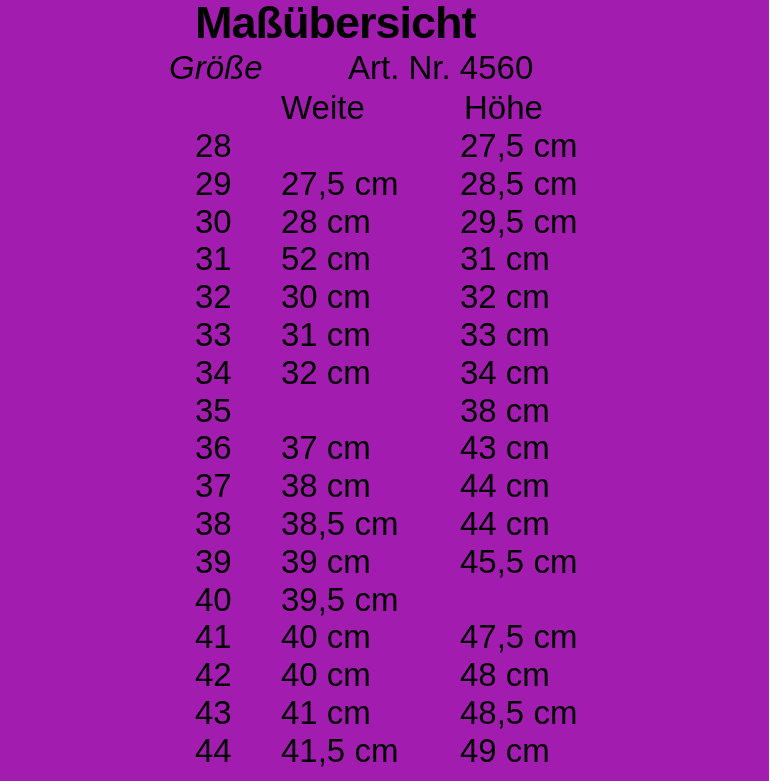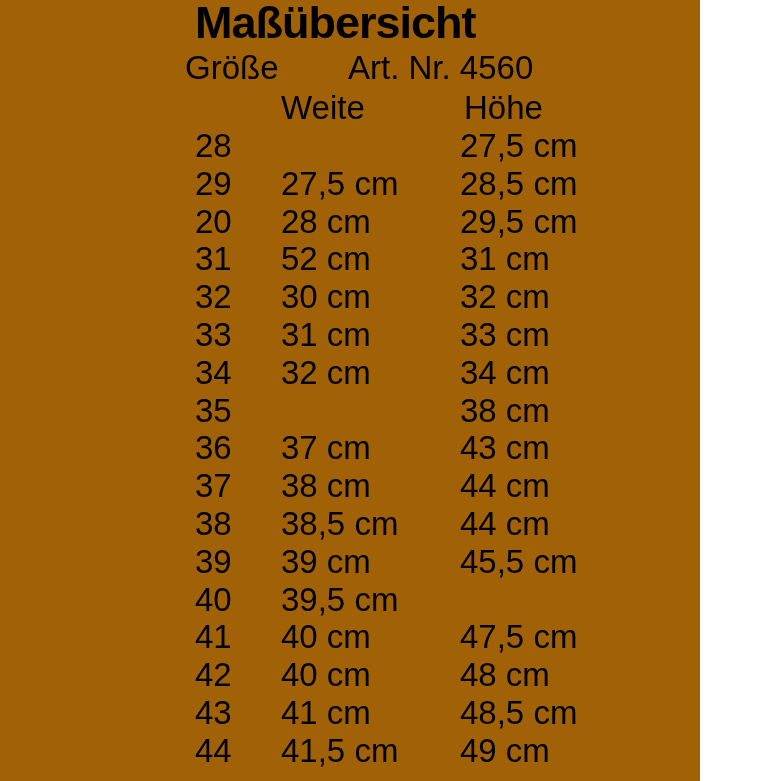--- a/index.html
+++ b/index.html
@@ -1,41 +1,41 @@
 <!DOCTYPE html>
 <html><head>
 <meta charset="utf-8">
 <style>
   html, body { margin: 0; padding: 0; background: #ffffff; }
   .page {
     position: relative;
-    width: 700px;
+    width: 769px;
     height: 781px;
-    background: #a16207;
+    background: #a21caf;
     overflow: hidden;
     font-family: "Liberation Sans", sans-serif;
     color: #000000;
   }
   .title {
     position: absolute;
     left: 195px;
     top: -3px;
     font-size: 45px;
     font-weight: bold;
     letter-spacing: -1px;
     line-height: 52px;
     white-space: nowrap;
   }
   .lbl {
     position: absolute;
     font-size: 33px;
     line-height: 38px;
     white-space: nowrap;
   }
-  .lbl-groesse { left: 185px; top: 49px; }
+  .lbl-groesse { left: 169px; top: 49px; font-style: italic; }
   .lbl-art     { left: 340px; top: 49px; margin-left: 8px; }
   .lbl-weite   { left: 281px; top: 89px; }
   .lbl-hoehe   { left: 464px; top: 89px; }
   .rows {
     position: absolute;
     left: 0;
     top: 127px;
     right: 0;
   }
   .row {
@@ -73,21 +73,21 @@
       <span class="cell cell-hoehe">27,5 cm</span>
     </div>
 
     <div class="row">
       <span class="cell cell-size">29</span>
       <span class="cell cell-weite">27,5 cm</span>
       <span class="cell cell-hoehe">28,5 cm</span>
     </div>
 
     <div class="row">
-      <span class="cell cell-size">20</span>
+      <span class="cell cell-size">30</span>
       <span class="cell cell-weite">28 cm</span>
       <span class="cell cell-hoehe">29,5 cm</span>
     </div>
 
     <div class="row">
       <span class="cell cell-size">31</span>
       <span class="cell cell-weite">52 cm</span>
       <span class="cell cell-hoehe">31 cm</span>
     </div>
 

